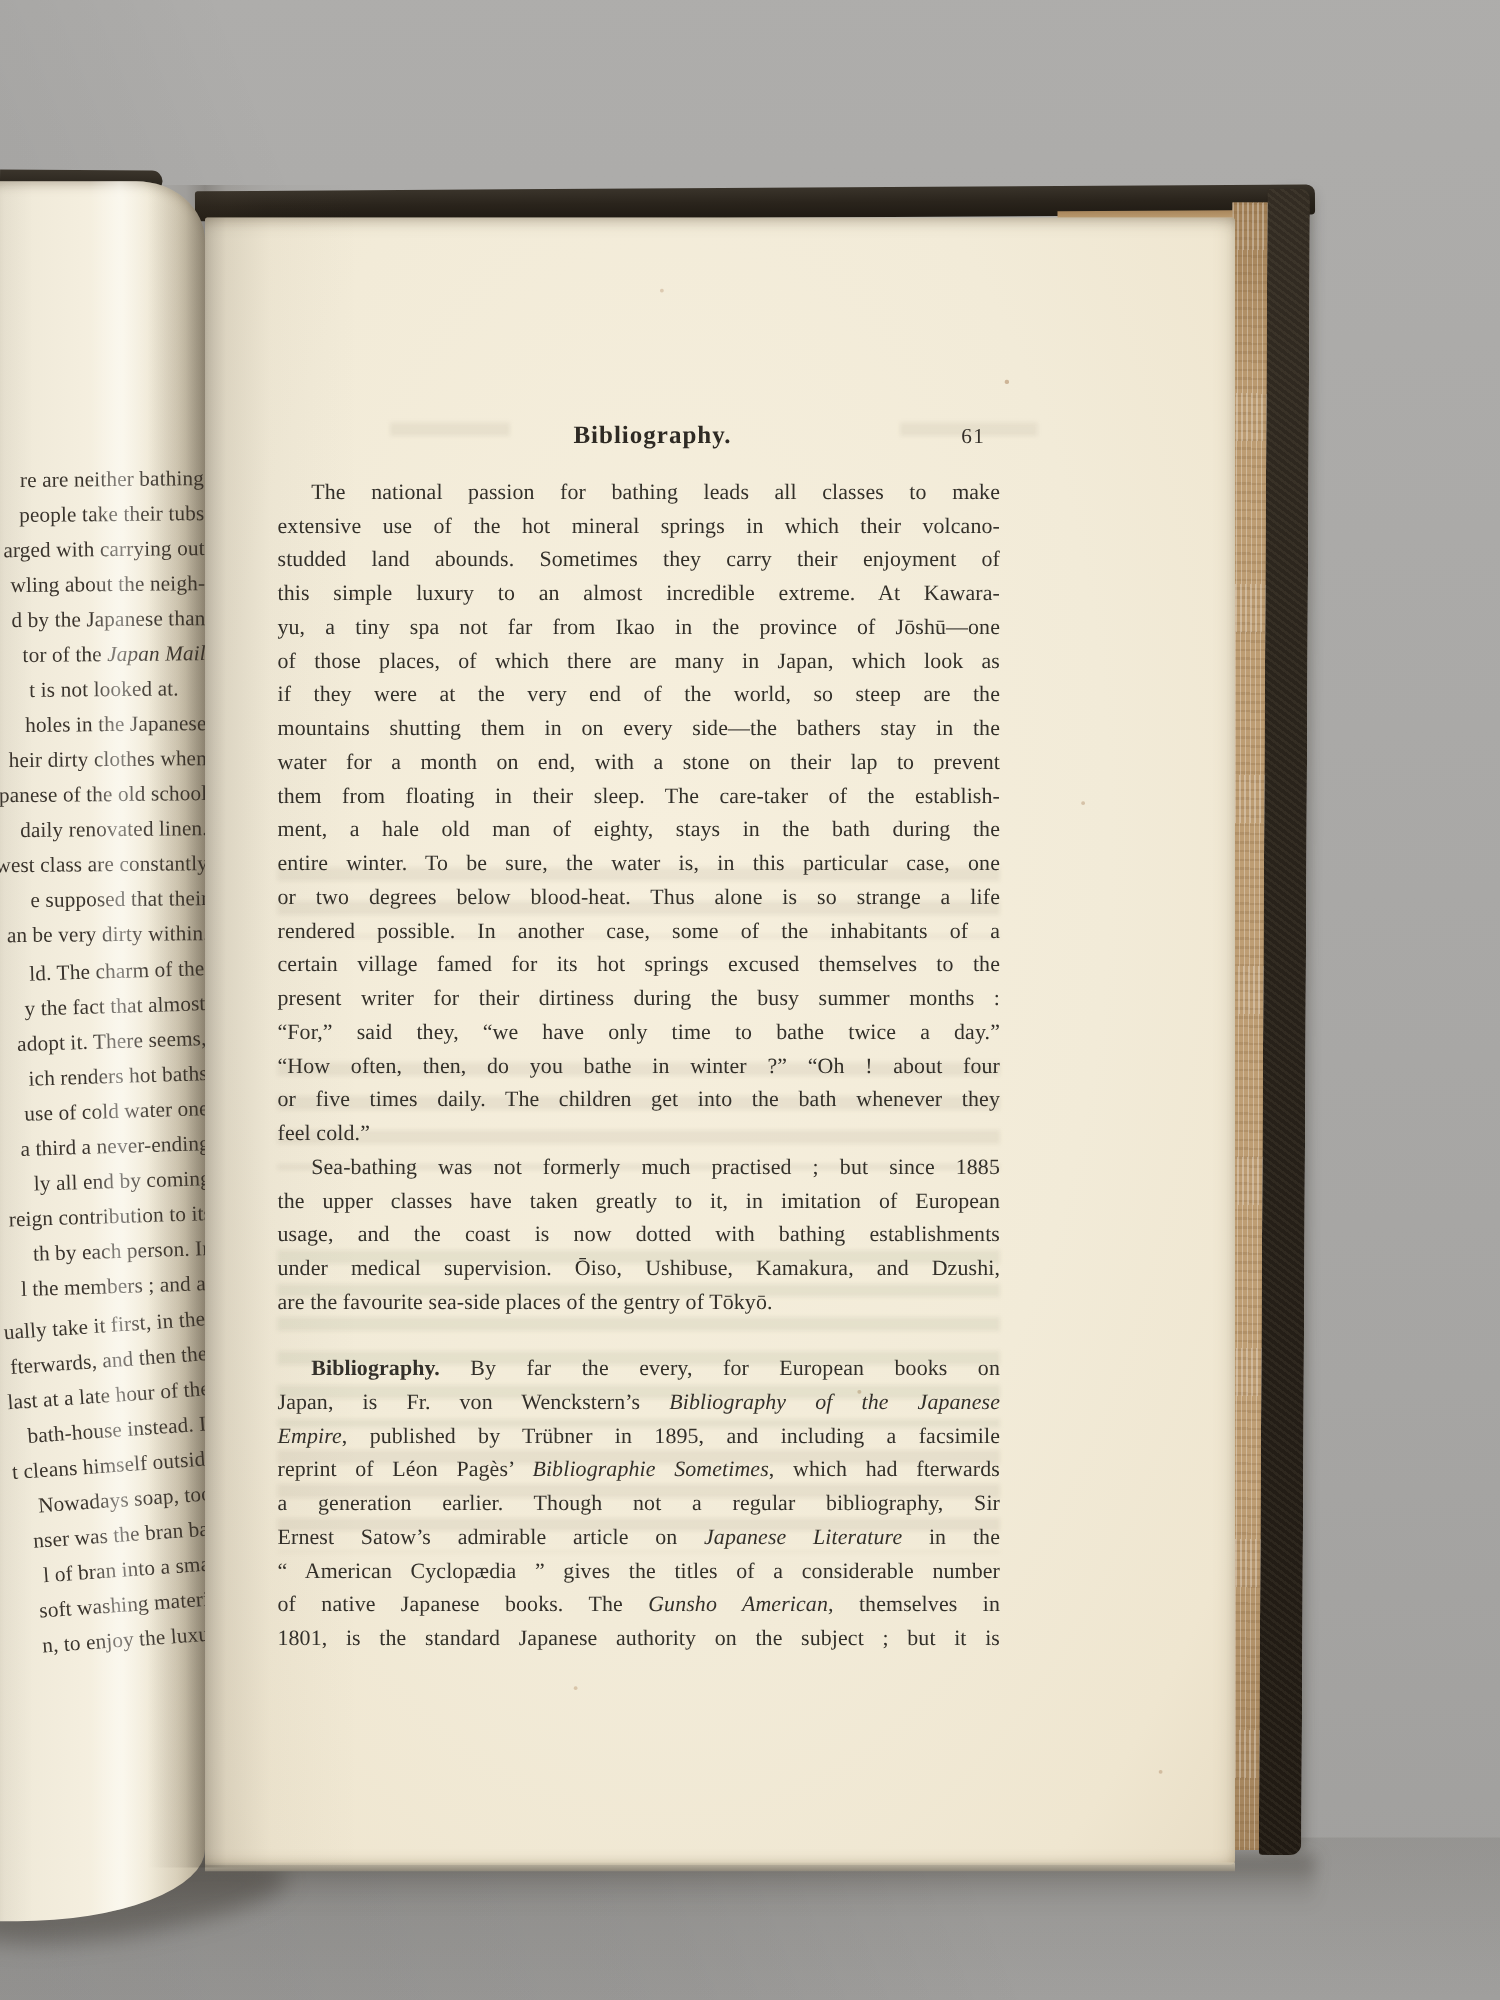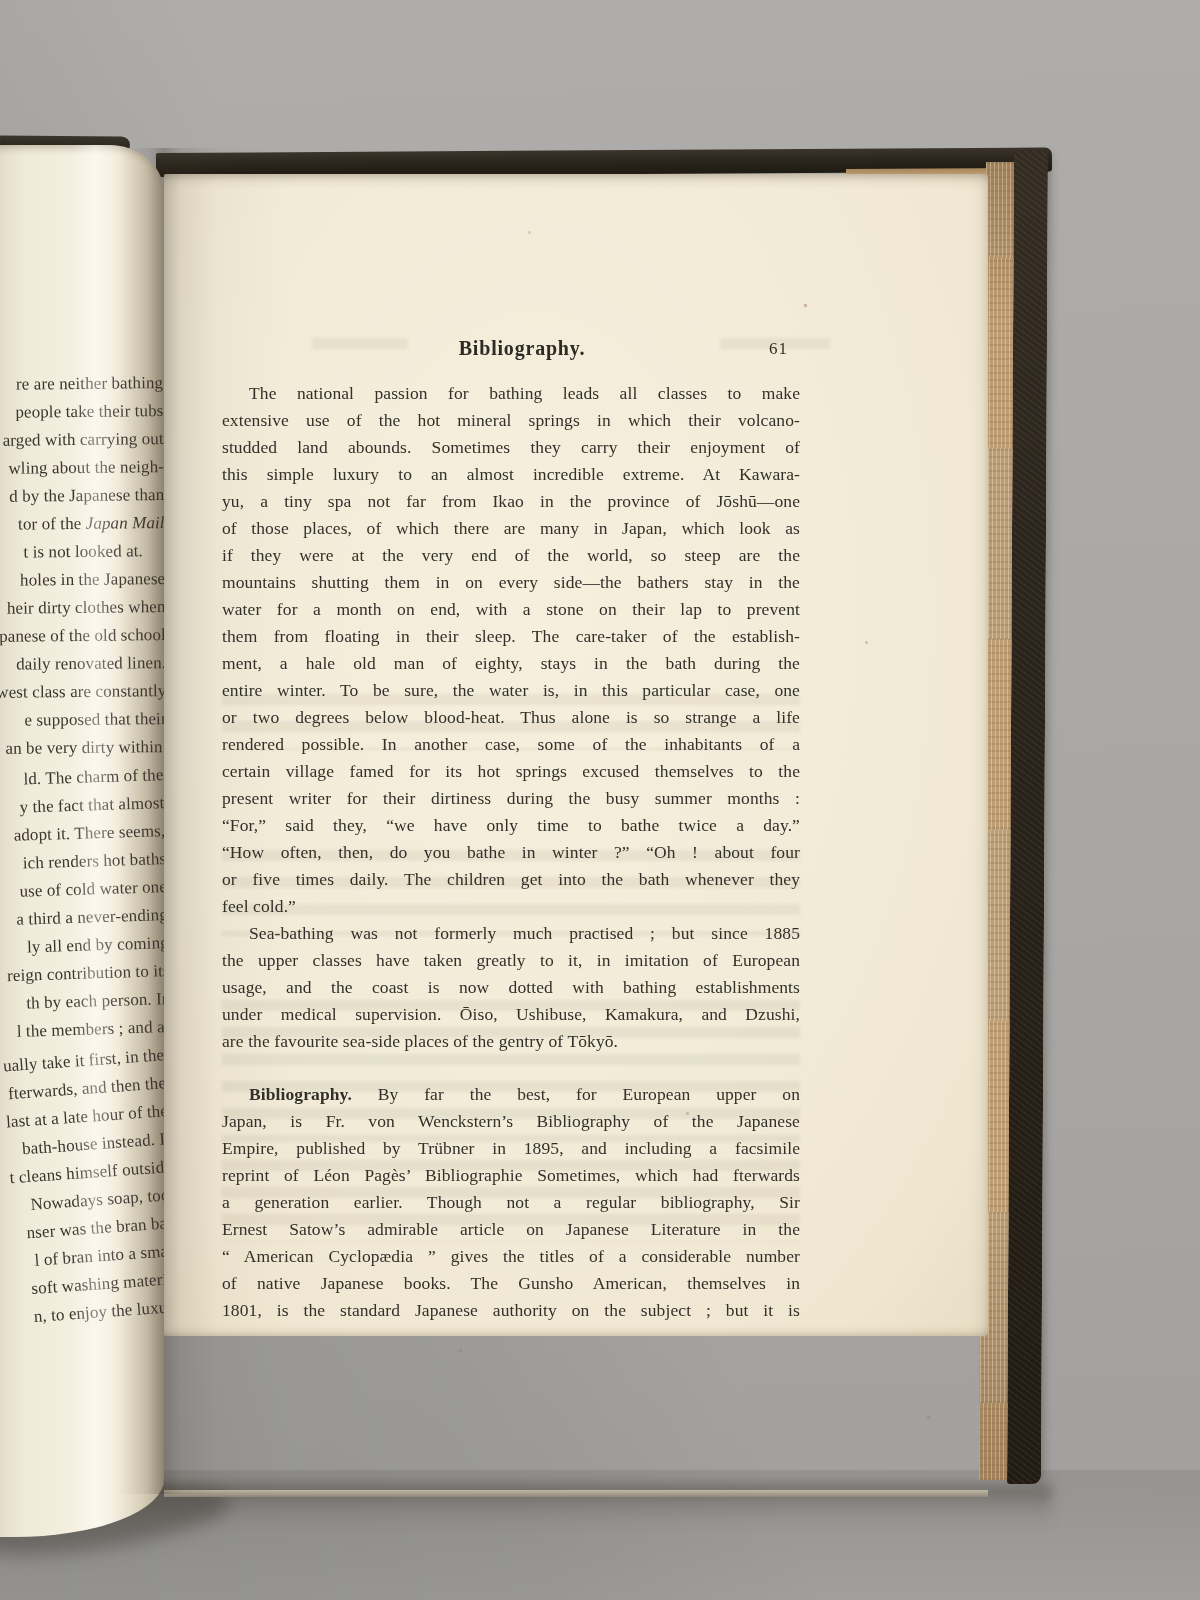--- a/index.html
+++ b/index.html
@@ -51,42 +51,42 @@
   .lline{position:absolute;right:4px;height:28px;line-height:28px;white-space:nowrap;
     font-size:17px;color:#3a342d;letter-spacing:0.1px;}
   .lline .i{font-style:italic;}
   .lline.shortline{right:26px;}
   .lp-sheen{position:absolute;inset:0;pointer-events:none;
     border-top-right-radius:55px 48px;border-bottom-right-radius:150px 58px;
     background:linear-gradient(90deg,rgba(60,50,38,0.06) 0%,rgba(0,0,0,0) 16%,rgba(0,0,0,0) 44%,
       rgba(255,255,252,0.42) 58%,rgba(255,255,252,0.05) 72%,rgba(95,80,58,0.12) 87%,rgba(60,50,38,0.26) 100%);}
 
   
-  .right-page{position:absolute;left:164px;top:174px;width:824px;height:1162px;
+  .right-page{position:absolute;left:164px;top:174px;width:824px;height:1318px;
     background:radial-gradient(ellipse at 45% 38%,#f6efdd 0%,#f2ebd8 55%,#efe6d0 85%,#e8ddc5 100%);
     border-radius:2px 3px 4px 2px;
     box-shadow:inset 0 10px 14px -10px rgba(92,78,56,0.55),
                inset -10px 0 18px -12px rgba(120,100,70,0.45),
                inset 0 -9px 10px -8px rgba(120,100,70,0.35);}
   .page-edge-bottom{position:absolute;left:164px;top:1490px;width:824px;height:7px;
     background:linear-gradient(180deg,#d3c9b2,#948c7c);opacity:0.8;}
   .running-head{position:absolute;left:58px;top:163px;width:580px;height:26px;}
   .head-title{position:absolute;left:0;right:0;text-align:center;transform:translateX(10px);
     font-weight:700;font-size:20px;letter-spacing:0.8px;color:#2e2a24;}
   .folio{position:absolute;right:14px;top:2px;font-size:17px;letter-spacing:1px;color:#35302a;}
   .page-body{position:absolute;left:58px;top:206px;width:578px;color:#33302a;
     font-size:17.5px;letter-spacing:0.1px;}
   .para{margin:0;}
   .para + .para{margin-top:0;}
   .para.spaced{margin-top:26px;}
   .tline{height:27px;line-height:27px;text-align:justify;text-align-last:justify;}
   .tline.lastline{text-align-last:left;}
   .tline.indent{text-indent:27px;}
   .tline .b{font-weight:700;}
-  .tline .i{}
+  .tline .i{font-style:italic;}
 
   
   .ghost{position:absolute;left:58px;width:578px;pointer-events:none;transform:scaleX(-1);
     background:repeating-linear-gradient(180deg,rgba(130,122,96,0.10) 0 11px,rgba(130,122,96,0) 11px 27px);
     filter:blur(1.6px);}
   .ghost-head-l{top:164px;left:148px;width:96px;height:18px;}
   .ghost-head-r{top:164px;left:556px;width:110px;height:18px;}
   .ghost-1{top:520px;height:56px;}
   .ghost-2{top:676px;height:86px;}
   .ghost-3{top:826px;height:142px;
@@ -204,21 +204,21 @@
           <div class="tline lastline"><span>feel cold.”</span></div>
         </div>
         <div class="para">
           <div class="tline indent"><span>Sea-bathing was not formerly much practised ; but since 1885</span></div>
           <div class="tline"><span>the upper classes have taken greatly to it, in imitation of European</span></div>
           <div class="tline"><span>usage, and the coast is now dotted with bathing establishments</span></div>
           <div class="tline"><span>under medical supervision.  Ōiso, Ushibuse, Kamakura, and Dzushi,</span></div>
           <div class="tline lastline"><span>are the favourite sea-side places of the gentry of Tōkyō.</span></div>
         </div>
         <div class="para spaced">
-          <div class="tline indent"><span class="b">Bibliography.</span><span>  By far the best, for European upper on</span></div>
+          <div class="tline indent"><span class="b">Bibliography.</span><span>  By far the every, for European books on</span></div>
           <div class="tline"><span>Japan, is Fr. von Wenckstern’s </span><span class="i">Bibliography of the Japanese</span></div>
           <div class="tline"><span class="i">Empire</span><span>, published by Trübner in 1895, and including a facsimile</span></div>
           <div class="tline"><span>reprint of Léon Pagès’ </span><span class="i">Bibliographie Sometimes</span><span>, which had fterwards</span></div>
           <div class="tline"><span>a generation earlier.  Though not a regular bibliography, Sir</span></div>
           <div class="tline"><span>Ernest Satow’s admirable article on </span><span class="i">Japanese Literature</span><span> in the</span></div>
           <div class="tline"><span>“ American Cyclopædia ” gives the titles of a considerable number</span></div>
           <div class="tline"><span>of native Japanese books.  The </span><span class="i">Gunsho American,</span><span> themselves in</span></div>
           <div class="tline"><span>1801, is the standard Japanese authority on the subject ; but it is</span></div>
         </div>
       </div>

